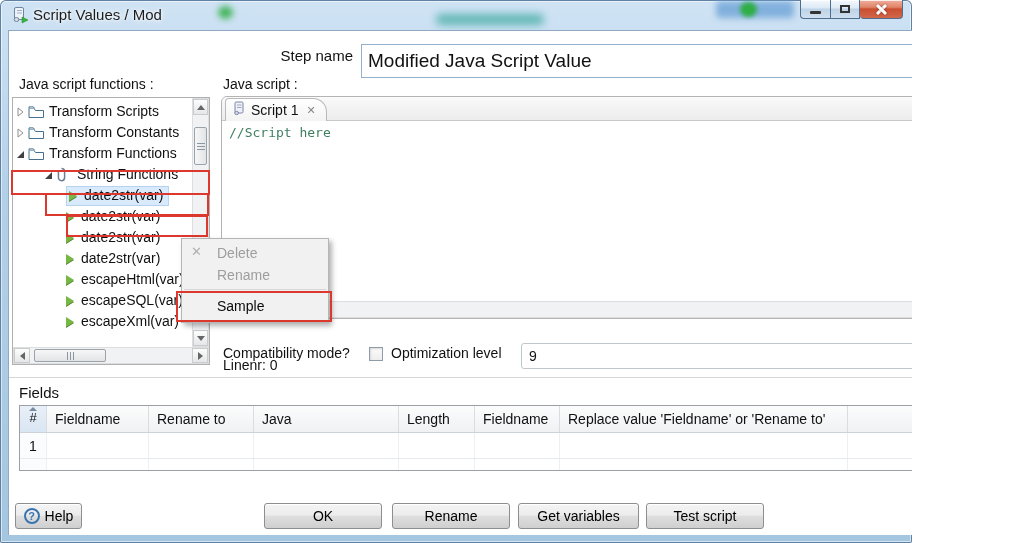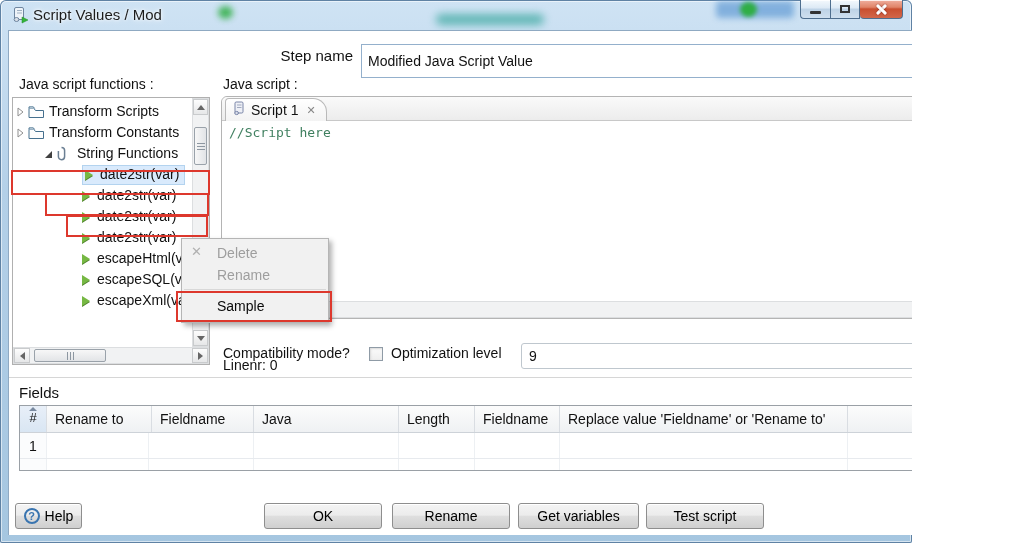--- a/index.html
+++ b/index.html
@@ -34,30 +34,30 @@
   .glyph-x::before,.glyph-x::after{content:"";position:absolute;left:5px;top:0;width:3px;height:13px;background:#fff;border-radius:1px;
     box-shadow:0 0 2px rgba(80,0,0,.6);}
   .glyph-x::before{transform:rotate(45deg);}
   .glyph-x::after{transform:rotate(-45deg);}
   
   .content{position:absolute;left:8px;top:30px;width:1008px;height:505px;background:#fff;
     border:1px solid #8fa9c2;border-bottom:none;}
   .lbl{position:absolute;font-size:14px;color:#111;white-space:nowrap;}
   .step-label{left:248px;top:16px;width:96px;text-align:right;font-size:15px;}
   .step-input{position:absolute;left:352px;top:13px;width:646px;height:25px;border:1px solid #94b0cc;
-    font-family:"Liberation Sans",sans-serif;font-size:14px;padding:16px 6px;color:#111;}
+    font-family:"Liberation Sans",sans-serif;font-size:19px;padding:16px 6px;color:#111;}
   .functions-label{left:10px;top:45px;}
   .script-label{left:214px;top:45px;}
   
   .tree-panel{position:absolute;left:3px;top:66px;width:198px;height:268px;background:#fff;border:1px solid #b0b0b0;}
   .tree-viewport{position:absolute;left:1px;top:1px;right:17px;bottom:17px;overflow:hidden;padding-top:2px;}
   .trow{height:21px;line-height:21px;display:flex;align-items:center;font-size:14px;white-space:nowrap;}
   .trow.lvl0{padding-left:2px;}
   .trow.lvl1{padding-left:30px;}
-  .trow.lvl2{padding-left:52px;margin-left:16px;}
+  .trow.lvl2{padding-left:52px;}
   .exp{width:10px;height:10px;margin-right:2px;flex:0 0 auto;display:inline-flex;}
   .ticon{width:17px;margin-right:4px;flex:0 0 auto;display:inline-flex;}
   .fnarrow{width:0;height:0;border-left:8px solid #76b843;border-top:5px solid transparent;border-bottom:5px solid transparent;
     margin-right:7px;flex:0 0 auto;filter:drop-shadow(0 1px 0 #4d7f2a);}
   .sel-wrap{display:inline-flex;align-items:center;background:#d9eafc;border:1px solid #b3d3ef;padding:0 5px 0 2px;height:20px;}
   
   .sb{position:absolute;background:#f1f2f3;border:1px solid #dcdee0;}
   .sbtn{position:absolute;background:linear-gradient(#fdfdfd,#e6e7e8);border:1px solid #c9cbcd;
     display:flex;align-items:center;justify-content:center;}
   .arr-u{width:0;height:0;border-left:4px solid transparent;border-right:4px solid transparent;border-bottom:5px solid #666;}
@@ -200,20 +200,34 @@
             </span>
           <span class="ticon">
             <svg width="17" height="13">
                 <path d="M1 3.5 h5 l1.5 2 h8 v7 h-14.5 z" fill="#fdfdfd" stroke="#46708e"></path>
                 <path d="M1 3.5 v-1.6 h4.4 l1.2 1.6" fill="#eef4f9" stroke="#46708e"></path>
               </svg>
             </span>
           <span class="tlabel">Transform Constants</span>
         </div>
 
+        <div class="trow lvl0">
+          <span class="exp">
+            <svg width="10" height="10">
+                <polygon points="8,2 8,9 1,9" fill="#404040"></polygon>
+              </svg>
+            </span>
+          <span class="ticon">
+            <svg width="17" height="13">
+                <path d="M1 3.5 h5 l1.5 2 h8 v7 h-14.5 z" fill="#fdfdfd" stroke="#46708e"></path>
+                <path d="M1 3.5 v-1.6 h4.4 l1.2 1.6" fill="#eef4f9" stroke="#46708e"></path>
+              </svg>
+            </span>
+          <span class="tlabel">Transform Functions</span>
+        </div>
 
         <div class="trow lvl1">
           <span class="exp">
             <svg width="10" height="10">
                 <polygon points="8,2 8,9 1,9" fill="#404040"></polygon>
               </svg>
             </span>
           <span class="ticon">
             <svg width="11" height="15">
                 <path d="M5.5 1.5 C7.6 1.5 8.6 3 8.6 4.5 V10.5 C8.6 12.3 7.3 13.7 5.5 13.7 C3.7 13.7 2.4 12.3 2.4 10.5 V5" fill="none" stroke="#6b7f93" stroke-width="1.5"></path>
@@ -337,22 +351,22 @@
     <div class="divider"></div>
 
     <span class="lbl fields-label">Fields</span>
 
     <div class="ftable">
       <div class="thead">
         <div class="th hash">
           <span class="caret"></span>
           <span class="hsh">#</span>
         </div>
+        <div class="th col-fieldname">Fieldname</div>
         <div class="th col-rename">Rename to</div>
-        <div class="th col-fieldname">Fieldname</div>
         <div class="th col-type">Java</div>
         <div class="th col-length">Length</div>
         <div class="th col-precision">Fieldname</div>
         <div class="th col-replace">Replace value 'Fieldname' or 'Rename to'</div>
         <div class="th col-blank"></div>
       </div>
       <div class="trowt">
         <div class="td hash">1</div>
         <div class="td col-fieldname"></div>
         <div class="td col-rename"></div>

